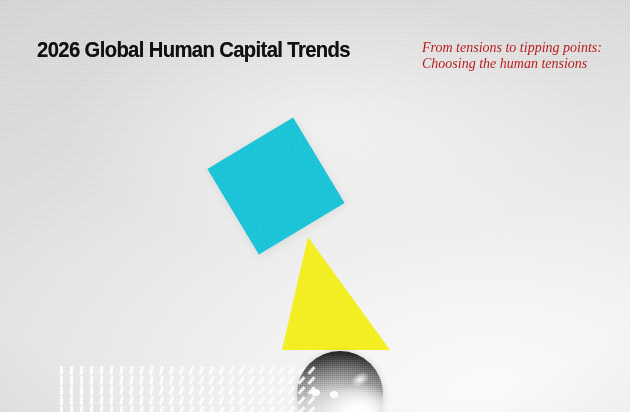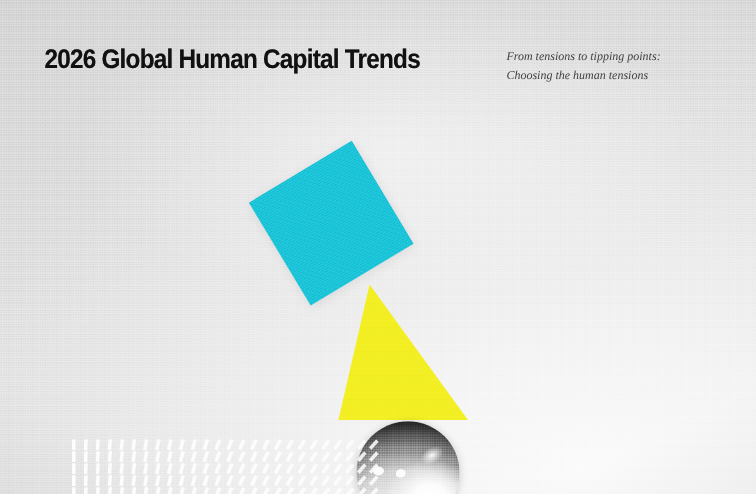--- a/index.html
+++ b/index.html
@@ -74,23 +74,23 @@
     transform-origin: left top;
     white-space: nowrap;
     text-shadow: 0 0 0.4px rgba(0,0,0,0.55);
   }
   .subtitle {
     position: absolute;
     left: 422px;
     top: 40px;
     font-family: "Liberation Serif", serif;
     font-style: italic;
-    font-size: 10px;
+    font-size: 14px;
     line-height: 16px;
-    color: #404040;
+    color: #b91c1c;
     white-space: nowrap;
   }
   .subtitle span { display: block; }
 
   
   .square {
     position: absolute;
     left: 226px;
     top: 136px;
     width: 100px;

